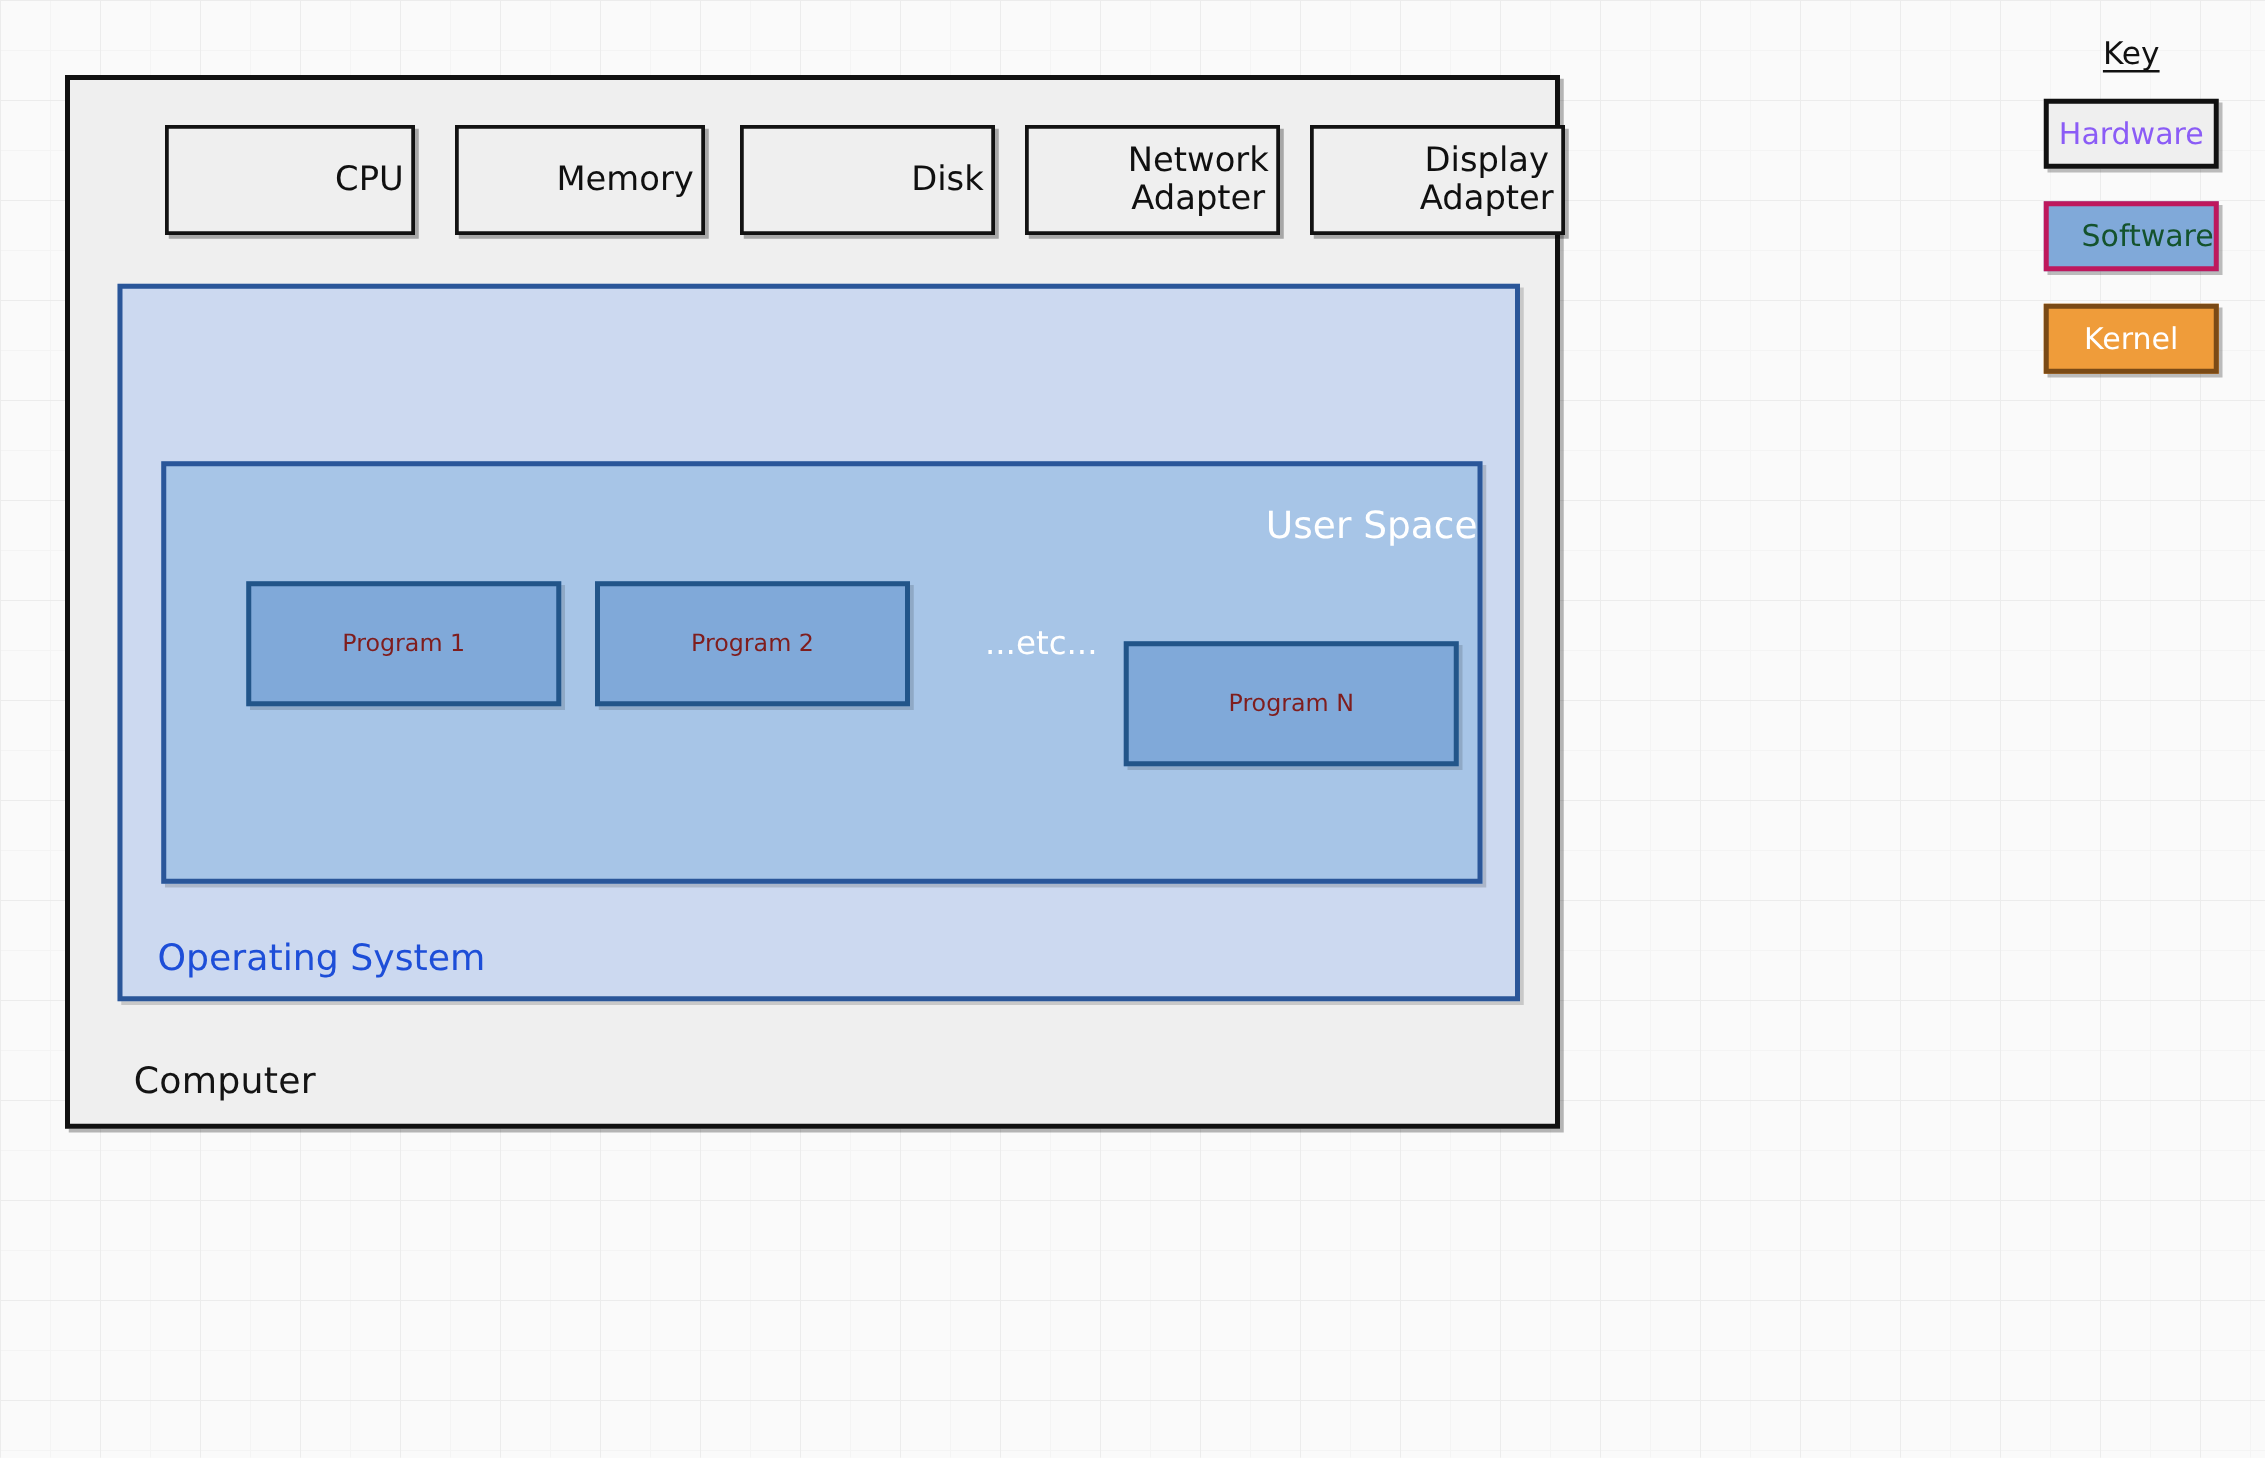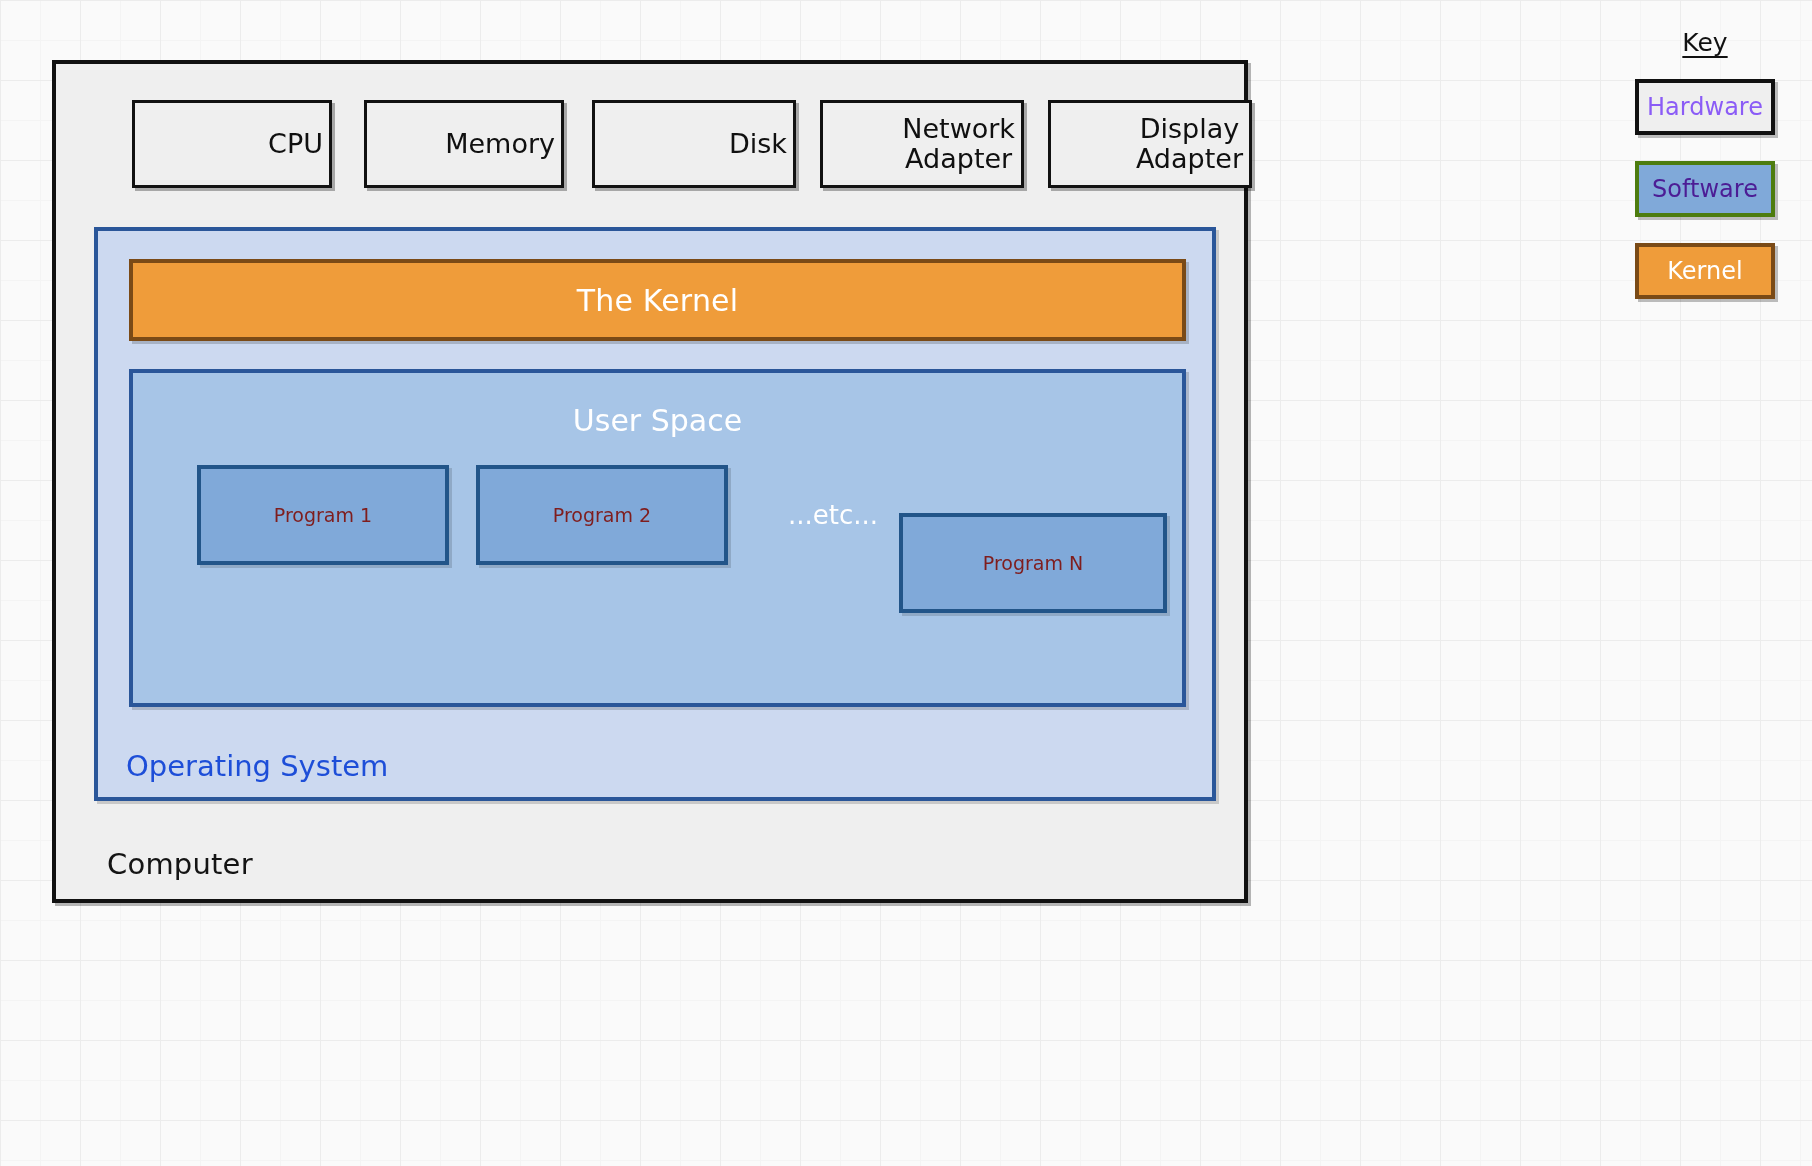--- a/index.html
+++ b/index.html
@@ -125,21 +125,21 @@
     background: #a7c5e7;
     border: 4px solid #2a5699;
     box-shadow: 3px 3px 0 rgba(0,0,0,0.16);
   }
 
   #userspace-label {
     position: absolute;
     top: 30px;
     left: 0;
     width: 100%;
-    text-align: center;
+    text-align: right;
     color: #ffffff;
     font-size: 30px;
   }
 
   
   .prog-box {
     position: absolute;
     top: 92px;
     height: 100px;
     background: #80a9d9;
@@ -198,22 +198,23 @@
   }
 
   #key-hardware {
     background: #efefef;
     border: 4px solid #111111;
     color: #8b5cf6;
   }
 
   #key-software {
     background: #80a9d9;
-    border: 4px solid #4d7c0f;
-    color: #4c1d95;
+    border: 4px solid #be185d;
+    color: #14532d;
+    justify-content: flex-end;
   }
 
   #key-kernel {
     background: #ef9c3a;
     border: 4px solid #7a4a16;
     color: #ffffff;
     margin-bottom: 0;
   }
 </style>
 </head>
@@ -236,23 +237,20 @@
 Adapter</span>
       </div>
       <div class="hw-box" style="left: 956px; width: 204px;">
         <span class="hw-text">Display
 Adapter</span>
       </div>
     </div>
 
   <div id="os-box">
 
-    <div id="kernel-bar">
-      <span class="label">The Kernel</span>
-    </div>
 
     <div id="userspace-box">
       <div id="userspace-label">User Space</div>
     <div class="prog-box" style="left: 64px; width: 252px;">
           <span class="label">Program 1</span>
         </div>
         <div class="prog-box" style="left: 343px; width: 252px;">
           <span class="label">Program 2</span>
         </div>
         <div class="prog-box" style="left: 766px; width: 268px; margin-top: 48px;">

